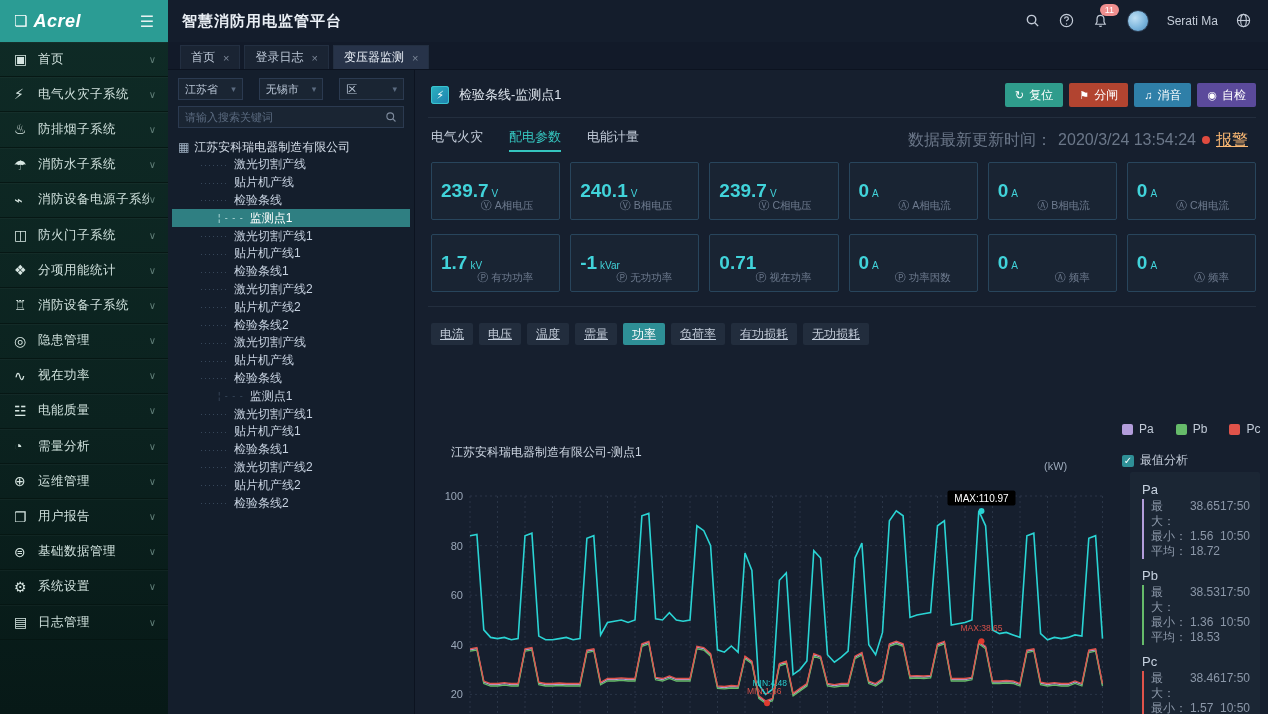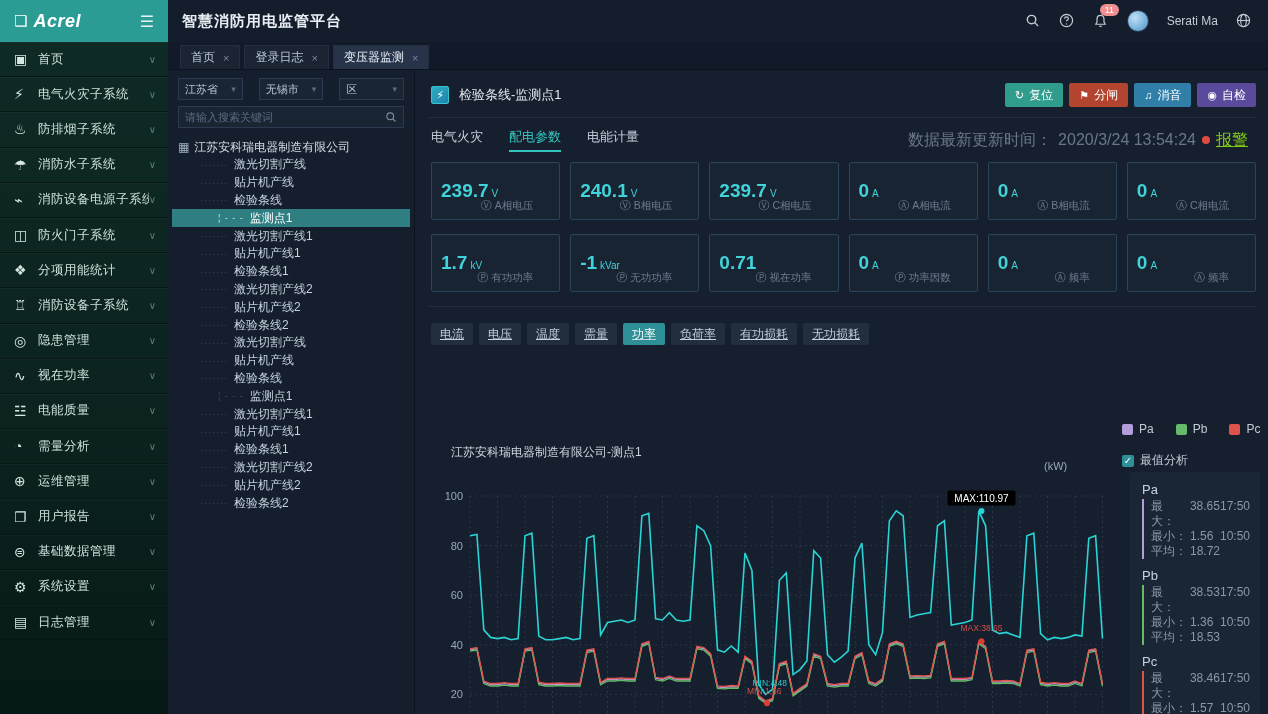--- a/index.html
+++ b/index.html
@@ -77,21 +77,21 @@
   .cbtn { height:24px; padding:0 10px; border:none; border-radius:2px; color:#fff; font-size:12px;
     display:flex; align-items:center; gap:5px; cursor:pointer; font-family:inherit; }
   .cbtn .bico { font-size:11px; }
   .hr { height:1px; background:#232e3e; margin:0 12px; }
   .detail-row { display:flex; padding:10px 20px 0 15px; height:34px; }
   .dtab { margin-right:26px; font-size:13px; color:#c2cbd8; padding-bottom:8px; cursor:pointer; position:relative; }
   .dtab.active { color:#35c5bf; }
   .dtab.active::after { content:""; position:absolute; left:0; right:0; bottom:0; height:2px; background:#35c5bf; }
   .update-info { margin-left:auto; display:flex; align-items:center; gap:6px; color:#6b7789; font-size:16px; }
   .alarm-dot { width:8px; height:8px; border-radius:50%; background:#e04b3f; }
-  .alarm-label { color:#84cc16;text-decoration:underline; }
+  .alarm-label { color:#fdba74;text-decoration:underline; }
 
   .cards { display:flex; gap:10px; padding:10px 12px 0 15px; }
   .cards.row2 { padding-top:14px; }
   .mcard { flex:1; height:58px; background:#192433; border:1px solid #28455c; border-radius:2px;
     position:relative; padding:17px 9px; }
   .mcard .val { color:#41d3da; font-size:19px; font-weight:bold; }
   .mcard .unit { color:#41d3da; font-size:10px; margin-left:3px; font-weight:normal; }
   .mcard .mlabel { position:absolute; right:26px; bottom:6px; color:#6d7a8e; font-size:10.5px; }
   .mcard .sym { font-size:11px; margin-right:3px; color:#6d7a8e; }
 

